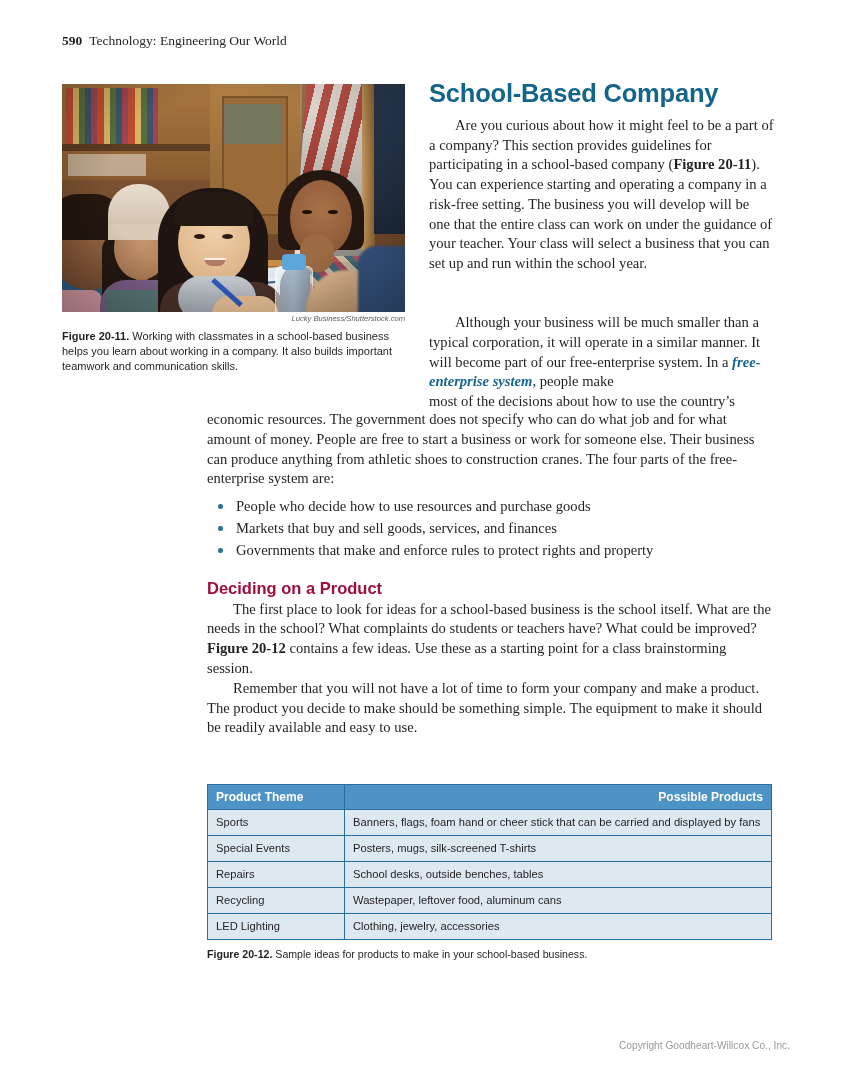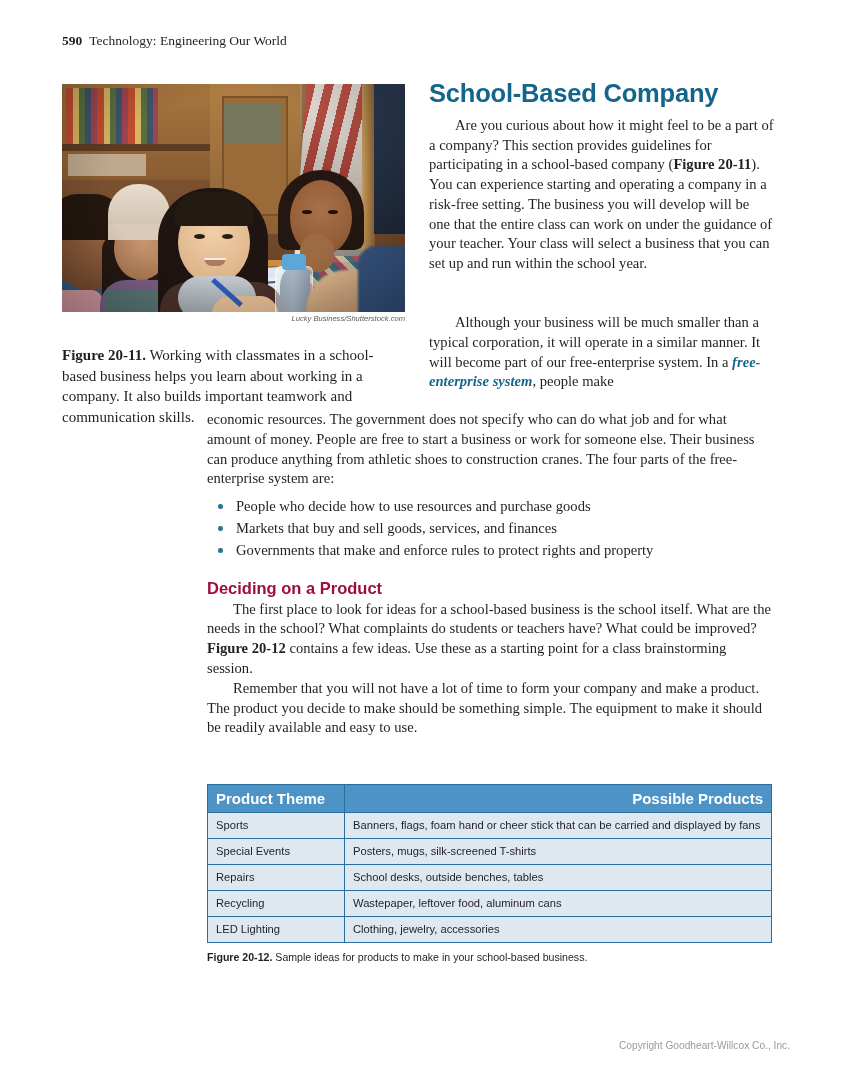--- a/index.html
+++ b/index.html
@@ -133,23 +133,23 @@
     background:#35537f; filter:blur(1px); border-radius:18px 0 0 0; }
   .p-vignette { left:0; top:0; width:343px; height:228px;
     background:radial-gradient(ellipse at 50% 45%,rgba(0,0,0,0) 52%,rgba(0,0,0,.30) 100%); }
 
   .photocredit {
     margin-top:2px; text-align:right;
     font-family:"Liberation Sans", sans-serif;
     font-style:italic; font-size:7.6px; color:#5a5a5a;
   }
   .figcap {
-    margin-top:22px;
-    font-family:Liberation Serif, serif;
-    font-size:15px; line-height:1.38; color:#231f20;
+    margin-top:6px;
+    font-family:Liberation Sans, sans-serif;
+    font-size:11px; line-height:1.38; color:#231f20;
   }
   .figcap b { font-weight:bold; }
 
   
   .rightcol { position:absolute; left:429px; top:80px; width:345px; }
   .h1 {
     font-family:"Liberation Sans", sans-serif;
     font-weight:bold; font-size:25.5px; color:#14658c;
     letter-spacing:-0.2px; margin:0 0 9px 0; line-height:1.05;
   }
@@ -183,21 +183,21 @@
   
   .tablewrap { position:absolute; left:207px; top:784px; width:565px; }
   table.ideas { border-collapse:collapse; width:100%; table-layout:fixed; }
   table.ideas th, table.ideas td {
     border:1px solid #2b6d9c;
     font-family:"Liberation Sans", sans-serif;
     vertical-align:top;
   }
   table.ideas th {
     background:#4d93c6; color:#ffffff; font-weight:bold;
-    font-size:15px; padding:5px 8px; text-align:left;
+    font-size:12px; padding:5px 8px; text-align:left;
   }
   table.ideas th.ctr { text-align:right; }
   table.ideas td {
     background:#dde8f1; color:#231f20;
     font-size:11.2px; padding:5px 8px; line-height:1.34;
   }
   col.c1 { width:137px; }
   .tablecredit {
     margin-top:2px; text-align:right;
     font-family:"Liberation Sans", sans-serif;
@@ -287,20 +287,21 @@
     </div>
   </div>
 
   <div class="rightcol">
     <h1 class="h1">School-Based Company</h1>
     <p class="bodytext ind"><span>Are you curious about how it might feel to be a part of a company? This section provides guidelines for participating in a school-based company (</span><b>Figure 20-11</b><span>). You can experience starting and operating a company in a risk-free setting. The business you will develop will be one that the entire class can work on under the guidance of your teacher. Your class will select a business that you can set up and run within the school year.</span></p>
   </div>
 
   <div style="position:absolute;left:429px;top:313px;width:345px;">
     <p class="bodytext ind"><span>Although your business will be much smaller than a typical corporation, it will operate in a similar manner. It will become part of our free-enterprise system. In a </span><span class="term">free-enterprise system</span><span>, people make</span></p>
+    <p class="bodytext">most of the decisions about how to use the country’s</p>
   </div>
 
   <div class="fullwidth">
     <p class="bodytext">economic resources. The government does not specify who can do what job and for what amount of money. People are free to start a business or work for someone else. Their business can produce anything from athletic shoes to construction cranes. The four parts of the free-enterprise system are:</p>
 
     <ul class="bullets">
       <li><span class="dot"></span><span>People who decide how to use resources and purchase goods</span></li>
       <li><span class="dot"></span><span>Markets that buy and sell goods, services, and finances</span></li>
       <li><span class="dot"></span><span>Governments that make and enforce rules to protect rights and property</span></li>
     </ul>

